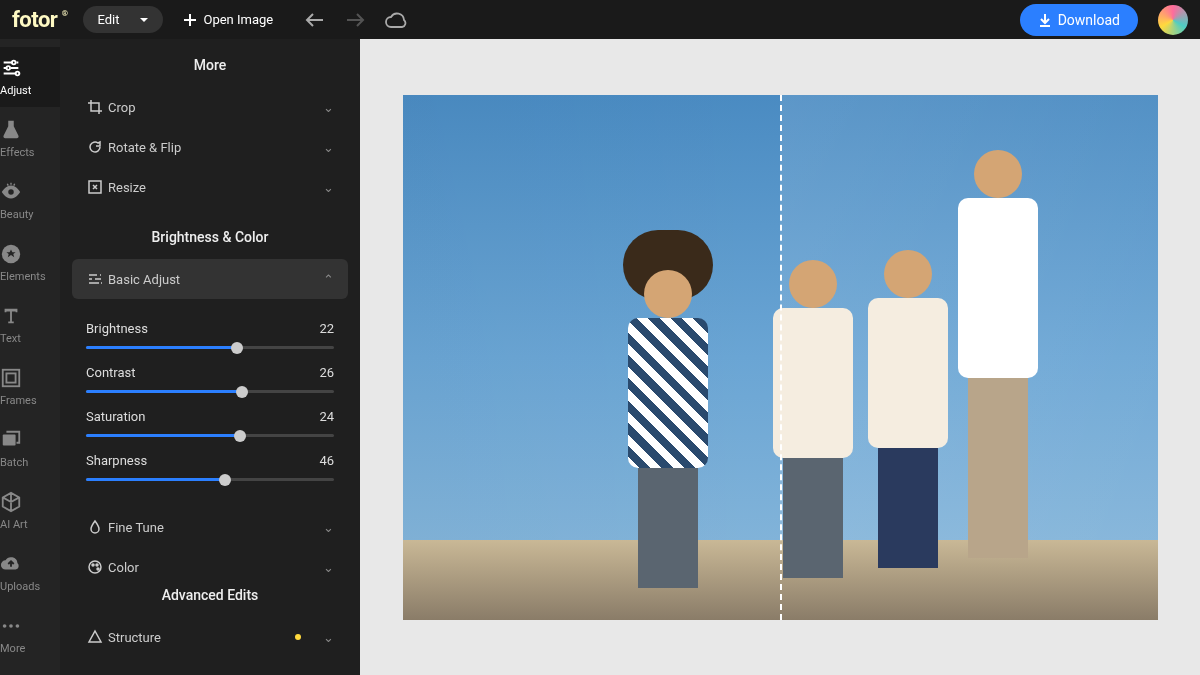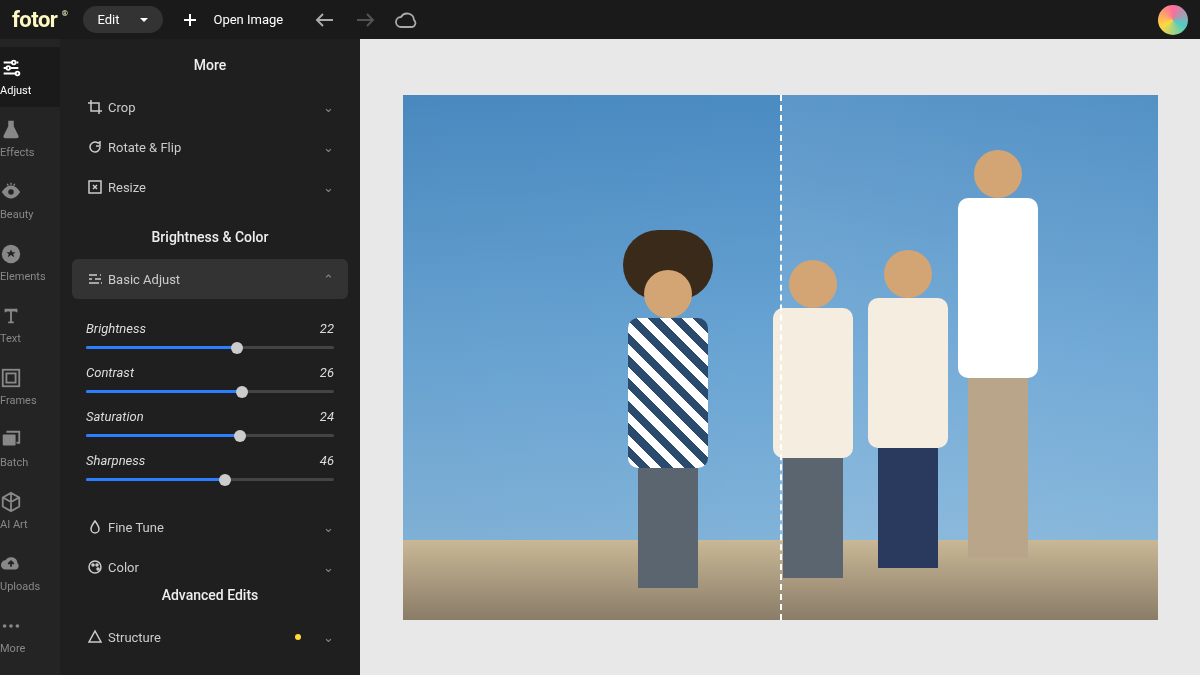--- a/index.html
+++ b/index.html
@@ -1,42 +1,42 @@
 <!DOCTYPE html>
 <html><head>
 <meta charset="utf-8">
 <style>
 * { margin: 0; padding: 0; box-sizing: border-box; font-family: -apple-system, BlinkMacSystemFont, "Segoe UI", Roboto, sans-serif; }
 body { width: 1200px; height: 675px; overflow: hidden; background: #f0f0f0; display: flex; flex-direction: column; }
 .topbar { height: 40px; background: #1a1a1a; display: flex; align-items: center; padding: 0 12px; gap: 8px; }
 .logo { color: #fef9c3; font-size: 22px; font-weight: 700; letter-spacing: -0.5px; position: relative; padding-right: 10px; }
 .logo sup { font-size: 8px; position: absolute; top: 2px; right: 0; }
 .edit-btn { background: #333; color: #fff; border: none; border-radius: 16px; padding: 6px 14px; font-size: 13px; display: flex; align-items: center; gap: 20px; cursor: pointer; margin-left: 8px; }
-.open-btn { background: transparent; color: #fff; border: none; font-size: 13px; display: flex; align-items: center; gap: 16px; cursor: pointer; margin-left: 12px; }
+.open-btn { background: transparent; color: #fff; border: none; font-size: 13px; display: flex; align-items: center; gap: 6px; cursor: pointer; margin-left: 12px; }
 .nav-icons { display: flex; gap: 20px; margin-left: 24px; }
 .nav-icon { color: #aaa; cursor: pointer; display: flex; align-items: center; }
 .spacer { flex: 1; }
 .download-btn { background: #2b7fff; color: #fff; border: none; border-radius: 18px; padding: 8px 18px; font-size: 14px; display: flex; align-items: center; gap: 6px; cursor: pointer; }
 .avatar { width: 30px; height: 30px; border-radius: 50%; margin-left: 12px; background: conic-gradient(#ff6b9d, #4ecdc4, #ffd93d, #ff6b9d); cursor: pointer; }
 .main { flex: 1; display: flex; }
 .leftnav { width: 60px; background: #242424; display: flex; flex-direction: column; align-items: center; padding-top: 8px; gap: 2px; }
 .leftnav-item { width: 100%; display: flex; flex-direction: column; align-items: flex-start; justify-content: center; padding: 10px 0; color: #888; font-size: 11px; gap: 5px; cursor: pointer; }
 .leftnav-item.active { color: #fff; background: #1a1a1a; }
 .leftnav-item svg { width: 22px; height: 22px; }
 .panel { width: 300px; background: #1f1f1f; color: #ccc; overflow-y: auto; padding: 18px 12px; }
 .panel::-webkit-scrollbar { width: 4px; }
 .panel::-webkit-scrollbar-thumb { background: #555; }
 .section-title { text-align: center; font-size: 14px; font-weight: 500; color: #eee; margin-bottom: 14px; }
 .panel-item { display: flex; align-items: center; padding: 12px 14px; font-size: 13px; gap: 4px; cursor: pointer; position: relative; border-radius: 6px; }
 .panel-item.expanded { background: #333; }
 .panel-item .pi-icon { width: 18px; display: flex; justify-content: center; }
 .panel-item .chev { margin-left: auto; color: #888; }
 .panel-item .dot { width: 6px; height: 6px; background: #ffd93d; border-radius: 50%; margin-left: auto; margin-right: 18px; }
 .sliders { padding: 6px 14px 10px; }
-.slider-row { margin: 16px 0; font-style: italic; }
+.slider-row { margin: 16px 0; }
 .slider-label { display: flex; justify-content: space-between; font-size: 13px; color: #ddd; margin-bottom: 10px; }
 .slider-track { position: relative; height: 3px; background: #444; border-radius: 2px; cursor: pointer; }
 .slider-fill { position: absolute; height: 100%; background: #2b7fff; border-radius: 2px; }
 .slider-thumb { position: absolute; width: 12px; height: 12px; background: #ccc; border-radius: 50%; top: 50%; transform: translate(-50%, -50%); cursor: grab; }
 .canvas-area { flex: 1; background: #e8e8e8; display: flex; align-items: center; justify-content: center; position: relative; }
 .canvas-img { width: 755px; height: 525px; position: relative; overflow: hidden; background: linear-gradient(to bottom, #4a8bc2 0%, #6aa5d4 50%, #8bb9db 100%); }
 .canvas-img::before { content: ""; position: absolute; inset: 0; background: linear-gradient(to right, rgba(0,0,0,0.02) 0%, rgba(0,0,0,0) 50%, rgba(255,255,255,0.1) 50%, rgba(255,255,255,0.05) 100%); }
 .split-line { position: absolute; left: 50%; top: 0; bottom: 0; border-left: 2px dashed #fff; }
 .ground { position: absolute; bottom: 0; left: 0; right: 0; height: 80px; background: linear-gradient(to bottom, #c9b896 0%, #8a7c68 100%); }
 .person { position: absolute; bottom: 60px; }
@@ -83,20 +83,26 @@
           <path d="M12 2l6 6-6 6M18 8H2"></path>
         </svg>
       </span>
     <span class="nav-icon">
         <svg width="22" height="16" viewBox="0 0 22 16" fill="none" stroke="currentColor" stroke-width="1.8">
           <path d="M17 15H6a5 5 0 010-10 7 7 0 0113 3 4 4 0 01-2 7z"></path>
         </svg>
       </span>
   </div>
   <div class="spacer"></div>
+  <button class="download-btn">
+    <svg width="14" height="14" viewBox="0 0 14 14" fill="none" stroke="currentColor" stroke-width="2">
+        <path d="M7 1v8M3 6l4 4 4-4M2 13h10"></path>
+      </svg>
+    <span>Download</span>
+  </button>
   <div class="avatar"></div>
 </div>
 
 <div class="main">
   <div class="leftnav">
     <div class="leftnav-item active">
       <svg viewBox="0 0 24 24" fill="none" stroke="currentColor" stroke-width="2">
           <path d="M4 6h10M18 6h2M4 12h4M12 12h8M4 18h14M22 18h-1"></path>
           <circle cx="15" cy="6" r="2"></circle>
           <circle cx="9" cy="12" r="2"></circle>

